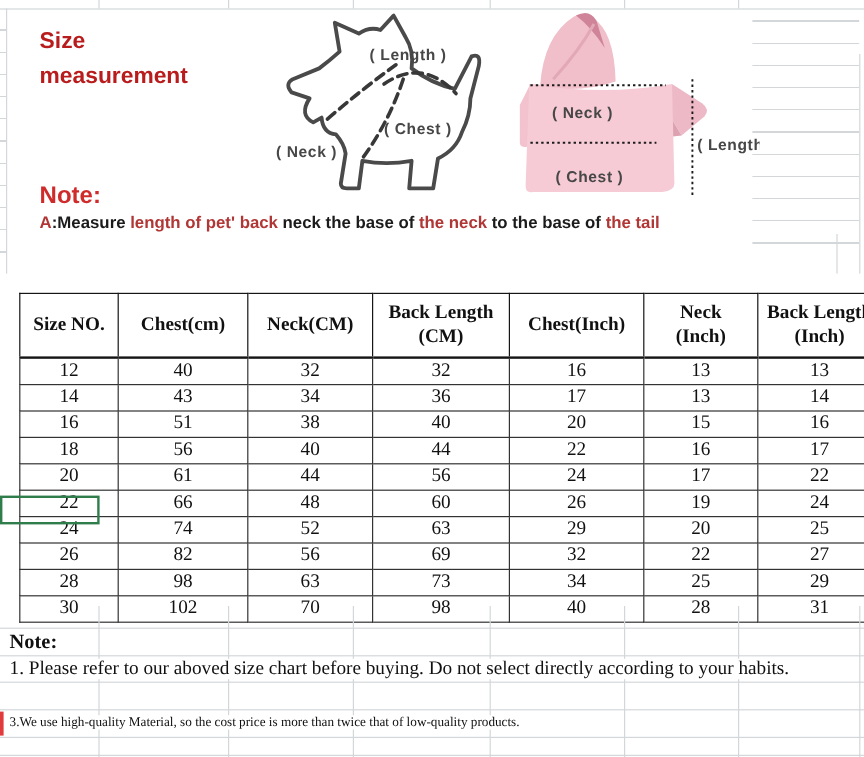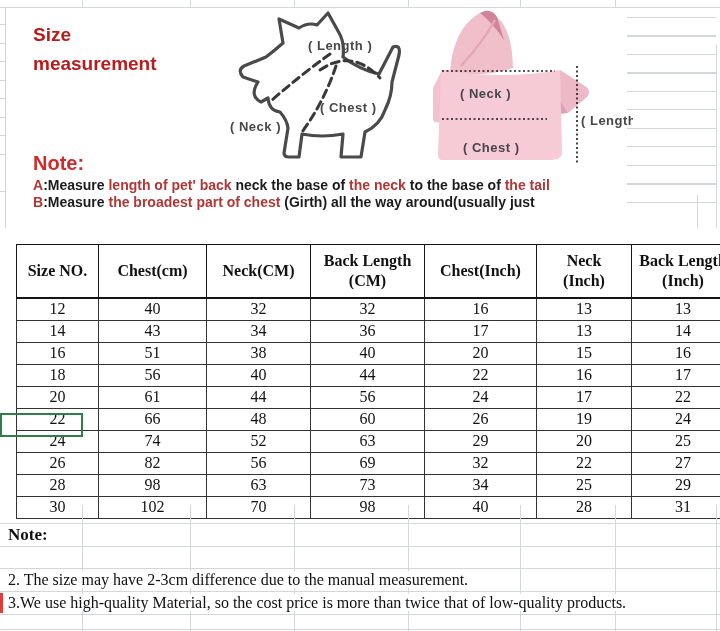--- a/index.html
+++ b/index.html
@@ -32,21 +32,21 @@
   
   .bottom-band{position:absolute;left:0;top:505px;width:720px;height:126px;}
   .b-vline{position:absolute;top:0;width:1px;height:126px;background:#d3d7da;z-index:1;}
   .b-hline{position:absolute;left:0;width:720px;height:1px;background:#d3d7da;z-index:3;}
   .note-row{position:absolute;left:0;width:720px;line-height:21px;z-index:2;
             font-family:"Liberation Serif",serif;color:#101010;white-space:nowrap;}
   .note-row > span{background:#fff;padding:0 6px 0 8px;}
   .note-row.head{top:19px;font-size:17px;font-weight:bold;}
   .note-row.i1{top:42px;font-size:16px;}
   .note-row.i2{top:64px;font-size:16px;}
-  .note-row.i3{top:87px;font-size:16px;}
+  .note-row.i3{top:87px;font-size:11px;}
   .red-sliver{position:absolute;left:0;top:88px;width:3px;height:20px;background:#e23b3b;z-index:6;}
 </style>
 </head>
 <body>
 
 <div id="app">
 
   <div>
     <div class="gridline" style="left:0;top:7px;width:720px;height:1px;"></div>
     <div class="gridline" style="left:82px;top:0;width:1px;height:7px;"></div>
@@ -97,21 +97,20 @@
     <line x1="9" y1="111" x2="114" y2="111" stroke="#1a1a1a" stroke-width="1.6" stroke-dasharray="2 2.5"></line>
     <line x1="144" y1="58" x2="144" y2="155" stroke="#1a1a1a" stroke-width="1.6" stroke-dasharray="2 2.5"></line>
     <text class="diagram-text" x="27" y="90">( Neck )</text>
     <text class="diagram-text" x="30" y="144">( Chest )</text>
     <text class="diagram-text" x="148" y="117">( Length )</text>
   </svg>
 
   <div class="m-note-head">Note:</div>
   <div class="m-note-lines">
     <div><span class="red">A</span><span>:Measure </span><span class="red">length of pet' back</span><span> neck the base of </span><span class="red">the neck</span><span> to the base of </span><span class="red">the tail</span></div>
-    <div><span class="red">B</span><span>:Measure </span><span class="red">the broadest part of chest</span><span> (Girth) all the way around(usually just</span></div>
   </div>
 
   <table class="size-table">
     <colgroup>
       <col style="width:82px">
         <col style="width:108px">
         <col style="width:104px">
       <col style="width:114px">
         <col style="width:112px">
         <col style="width:95px">
@@ -231,22 +230,22 @@
     <div class="b-vline" style="left:190px"></div>
     <div class="b-vline" style="left:294px"></div>
     <div class="b-vline" style="left:408px"></div>
     <div class="b-vline" style="left:520px"></div>
     <div class="b-vline" style="left:615px"></div>
     <div class="b-vline" style="left:716px"></div>
 
     <div class="note-row head">
       <span>Note:</span>
     </div>
-    <div class="note-row i2">
-      <span>2. The size may have 2-3cm difference due to the manual measurement.</span>
+    <div class="note-row i1">
+      <span>1. Please refer to our aboved size chart before buying. Do not select directly according to your habits.</span>
     </div>
     <div class="note-row i3">
       <span>3.We use high-quality Material, so the cost price is more than twice that of low-quality products.</span>
     </div>
 
     <div class="b-hline" style="top:18px"></div>
     <div class="b-hline" style="top:41px"></div>
     <div class="b-hline" style="top:63px"></div>
     <div class="b-hline" style="top:86px"></div>
     <div class="b-hline" style="top:109px"></div>

